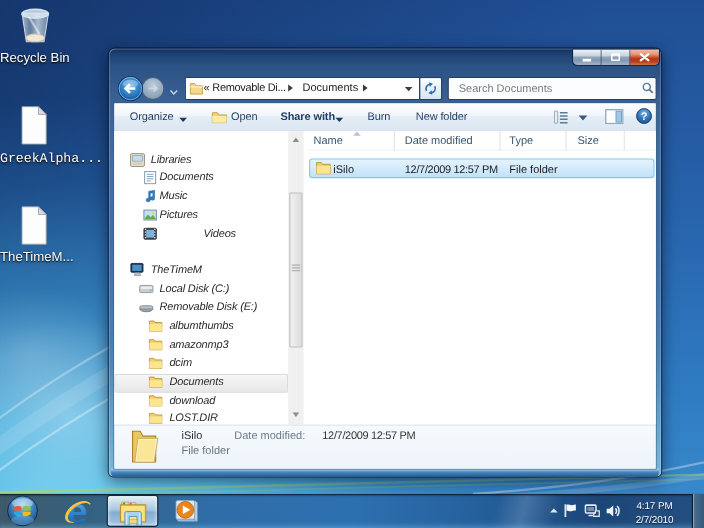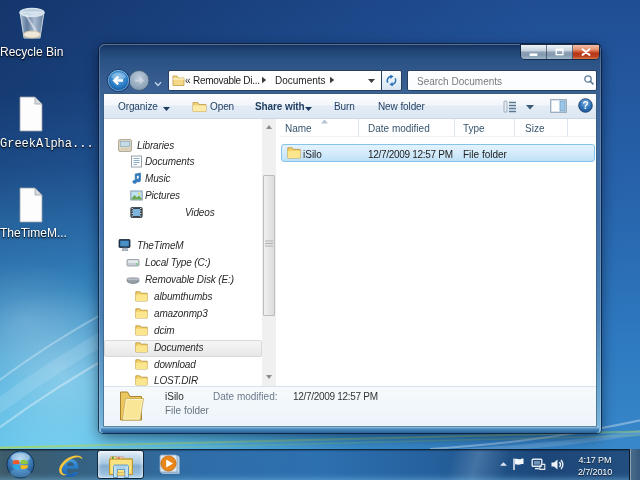--- a/index.html
+++ b/index.html
@@ -275,21 +275,21 @@
       <rect x="2.2" y="2.7" width="8.6" height="5.6" fill="#4a90c8"></rect>
       <path d="M5,10 L9,10 L10,12.5 L4,12.5 Z" fill="#b9c4ce" stroke="#7d8a96" stroke-width="0.6"></path>
      </svg>
      <div class="abs navitem" style="left:33px;top:121px;">TheTimeM</div>
 
      <svg class="abs" style="left:22px;top:137px" width="14" height="13" viewBox="0 0 14 13">
       <rect x="1" y="3.5" width="12" height="6.5" rx="1" fill="#c9ced4" stroke="#8b939c" stroke-width="0.8"></rect>
       <rect x="2" y="4.5" width="10" height="2.2" fill="#e9edf0"></rect>
       <circle cx="11" cy="8" r="0.9" fill="#6ad06a"></circle>
      </svg>
-     <div class="abs navitem" style="left:41px;top:138px;">Local Type (C:)</div>
+     <div class="abs navitem" style="left:41px;top:138px;">Local Disk (C:)</div>
 
      <svg class="abs" style="left:22px;top:154px" width="14" height="13" viewBox="0 0 14 13">
       <ellipse cx="7" cy="7.8" rx="6" ry="2.6" fill="#9aa2ab" stroke="#6b737c" stroke-width="0.7"></ellipse>
       <rect x="1" y="5" width="12" height="2.8" rx="1.4" fill="#b9c0c8" stroke="#818991" stroke-width="0.7"></rect>
      </svg>
      <div class="abs navitem" style="left:41px;top:155px;">Removable Disk (E:)</div>
 
      <svg class="abs" style="left:31px;top:171px" width="13" height="12" viewBox="0 0 13 12">
       <path d="M0.8,1.8 L5,1.8 L6,3.2 L12.2,3.2 L12.2,11 L0.8,11 Z" fill="#f3cf64" stroke="#b8923c" stroke-width="0.8"></path>
       <path d="M0.8,4.6 L12.2,4.6 L12.2,11 L0.8,11 Z" fill="#fbe68e"></path>

